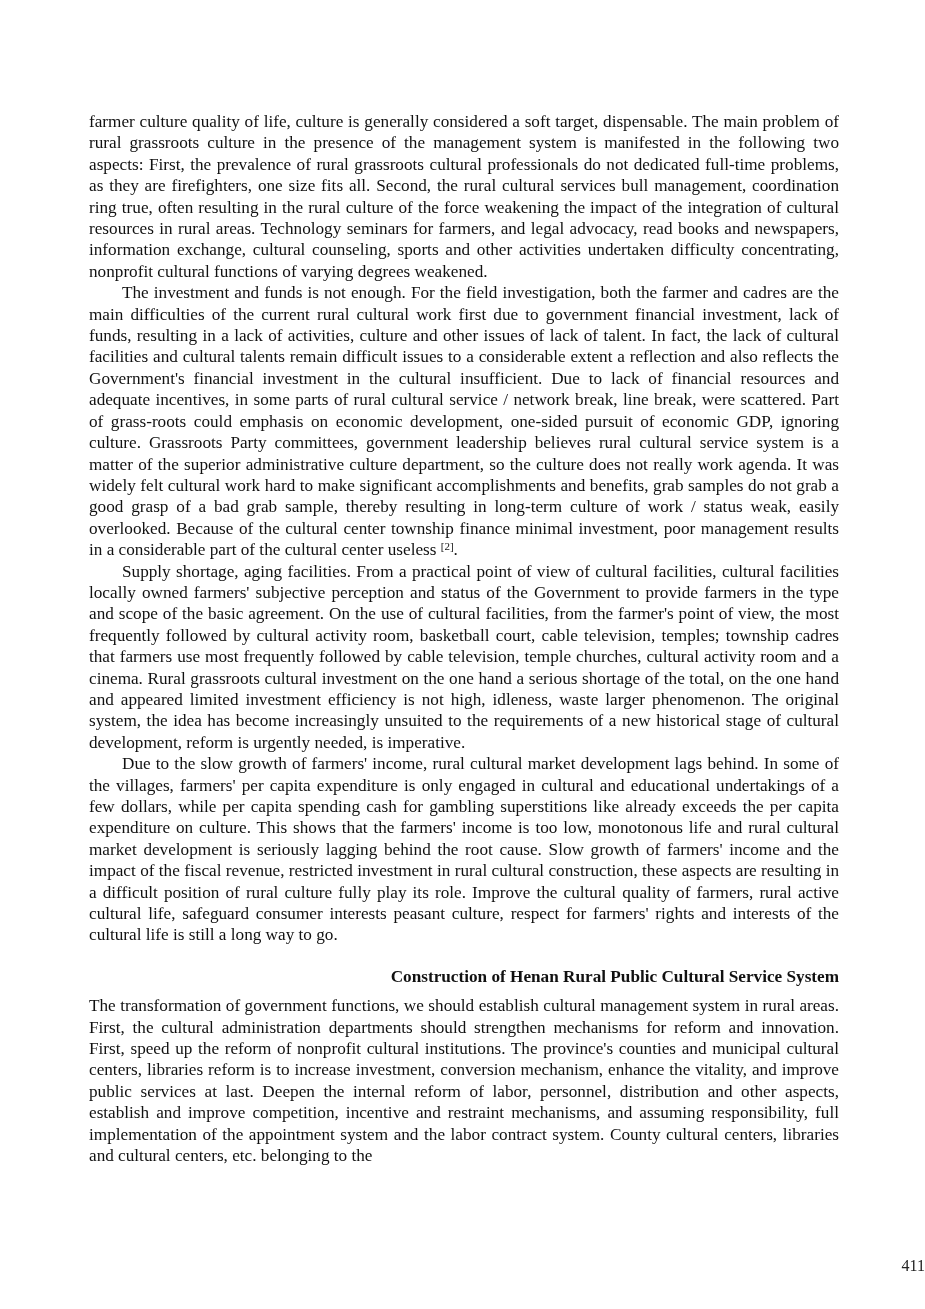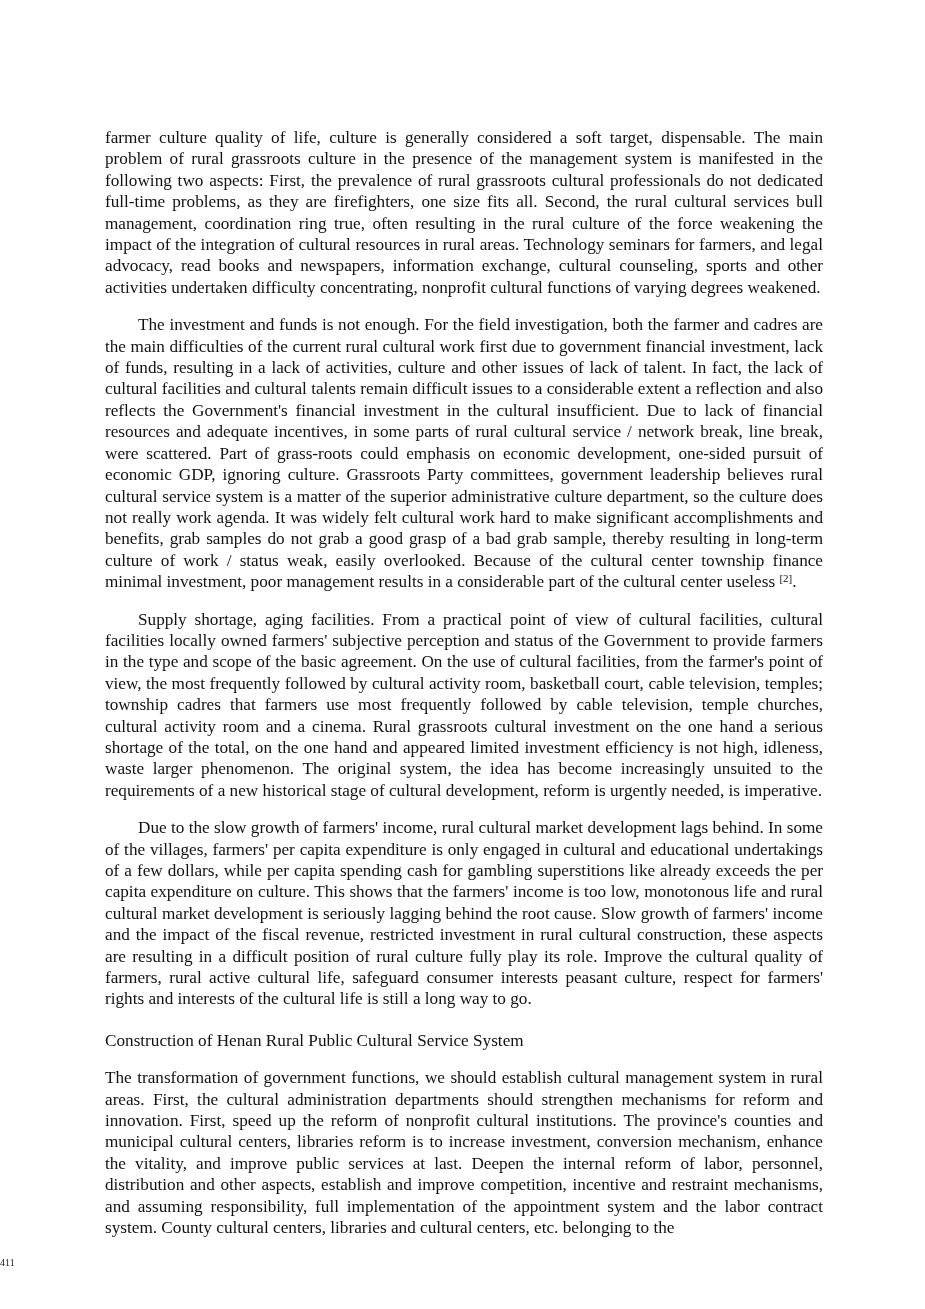--- a/index.html
+++ b/index.html
@@ -8,37 +8,37 @@
     position: absolute;
     left: 89px;
     top: 111px;
     width: 750px;
     font-family: "Liberation Serif", serif;
     font-size: 17.2px;
     line-height: 21.4px;
     color: #111111;
     text-align: justify;
   }
-  .page p { margin: 16px; }
+  .page p { margin: 0; }
   .indent { text-indent: 33px; font-family: Liberation Serif, serif; }
   .section-heading {
-    font-weight: normal;
+    font-weight: bold;
     margin-top: 20px !important;
     margin-bottom: 8px !important;
-    text-align: left;
+    text-align: right;
   }
   sup { font-size: 11px; line-height: 0; vertical-align: 5px; }
   .page-number {
     position: absolute;
     top: 1257px;
     left: 0;
     width: 925px;
-    text-align: left;
+    text-align: right;
     font-family: "Liberation Serif", serif;
-    font-size: 10px;
+    font-size: 16px;
     color: #222222;
   }
 </style>
 </head>
 <body>
 
 <div class="page">
   <p>farmer culture quality of life, culture is generally considered a soft target, dispensable. The main problem of rural grassroots culture in the presence of the management system is manifested in the following two aspects: First, the prevalence of rural grassroots cultural professionals do not dedicated full-time problems, as they are firefighters, one size fits all. Second, the rural cultural services bull management, coordination ring true, often resulting in the rural culture of the force weakening the impact of the integration of cultural resources in rural areas. Technology seminars for farmers, and legal advocacy, read books and newspapers, information exchange, cultural counseling, sports and other activities undertaken difficulty concentrating, nonprofit cultural functions of varying degrees weakened.</p>
   <p class="indent"><span>The investment and funds is not enough. For the field investigation, both the farmer and cadres are the main difficulties of the current rural cultural work first due to government financial investment, lack of funds, resulting in a lack of activities, culture and other issues of lack of talent. In fact, the lack of cultural facilities and cultural talents remain difficult issues to a considerable extent a reflection and also reflects the Government's financial investment in the cultural insufficient. Due to lack of financial resources and adequate incentives, in some parts of rural cultural service / network break, line break, were scattered. Part of grass-roots could emphasis on economic development, one-sided pursuit of economic GDP, ignoring culture. Grassroots Party committees, government leadership believes rural cultural service system is a matter of the superior administrative culture department, so the culture does not really work agenda. It was widely felt cultural work hard to make significant accomplishments and benefits, grab samples do not grab a good grasp of a bad grab sample, thereby resulting in long-term culture of work / status weak, easily overlooked. Because of the cultural center township finance minimal investment, poor management results in a considerable part of the cultural center useless </span><sup>[2]</sup><span>.</span></p>
   <p class="indent">Supply shortage, aging facilities. From a practical point of view of cultural facilities, cultural facilities locally owned farmers' subjective perception and status of the Government to provide farmers in the type and scope of the basic agreement. On the use of cultural facilities, from the farmer's point of view, the most frequently followed by cultural activity room, basketball court, cable television, temples; township cadres that farmers use most frequently followed by cable television, temple churches, cultural activity room and a cinema. Rural grassroots cultural investment on the one hand a serious shortage of the total, on the one hand and appeared limited investment efficiency is not high, idleness, waste larger phenomenon. The original system, the idea has become increasingly unsuited to the requirements of a new historical stage of cultural development, reform is urgently needed, is imperative.</p>

